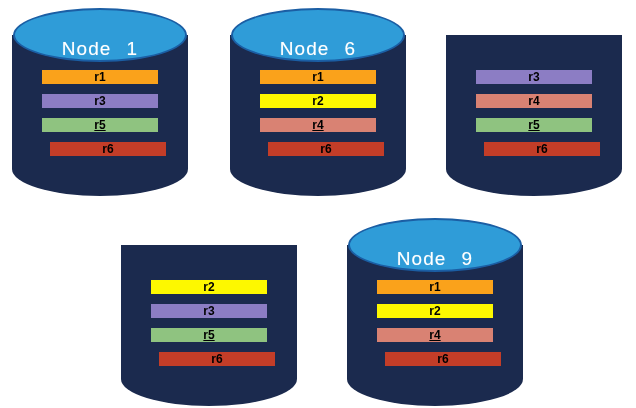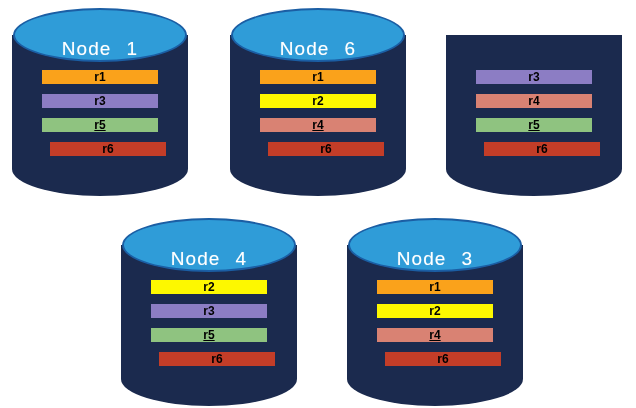--- a/index.html
+++ b/index.html
@@ -103,33 +103,30 @@
   <div class="node n3">
     <div class="cyl-body"></div>
     <div class="bar b1" style="background: rgb(140, 125, 196);">r3</div>
     <div class="bar b2" style="background: rgb(217, 130, 115);">r4</div>
     <div class="bar b3" style="background: rgb(143, 195, 128);">r5</div>
     <div class="bar b4" style="background: rgb(195, 61, 40);">r6</div>
   </div>
 
   <div class="node n4">
     <div class="cyl-body"></div>
-    <div class="cyl-top">
-      <span class="node-label">Node 4</span>
-    </div>
     <div class="bar b1" style="background: rgb(253, 248, 0);">r2</div>
     <div class="bar b2" style="background: rgb(140, 125, 196);">r3</div>
     <div class="bar b3" style="background: rgb(143, 195, 128);">r5</div>
     <div class="bar b4" style="background: rgb(195, 61, 40);">r6</div>
   </div>
 
   <div class="node n5">
     <div class="cyl-body"></div>
     <div class="cyl-top">
-      <span class="node-label">Node 3</span>
+      <span class="node-label">Node 9</span>
     </div>
     <div class="bar b1" style="background: rgb(250, 162, 27);">r1</div>
     <div class="bar b2" style="background: rgb(253, 248, 0);">r2</div>
     <div class="bar b3" style="background: rgb(217, 130, 115);">r4</div>
     <div class="bar b4" style="background: rgb(195, 61, 40);">r6</div>
   </div>
 
 </div>
 
 </body></html>

